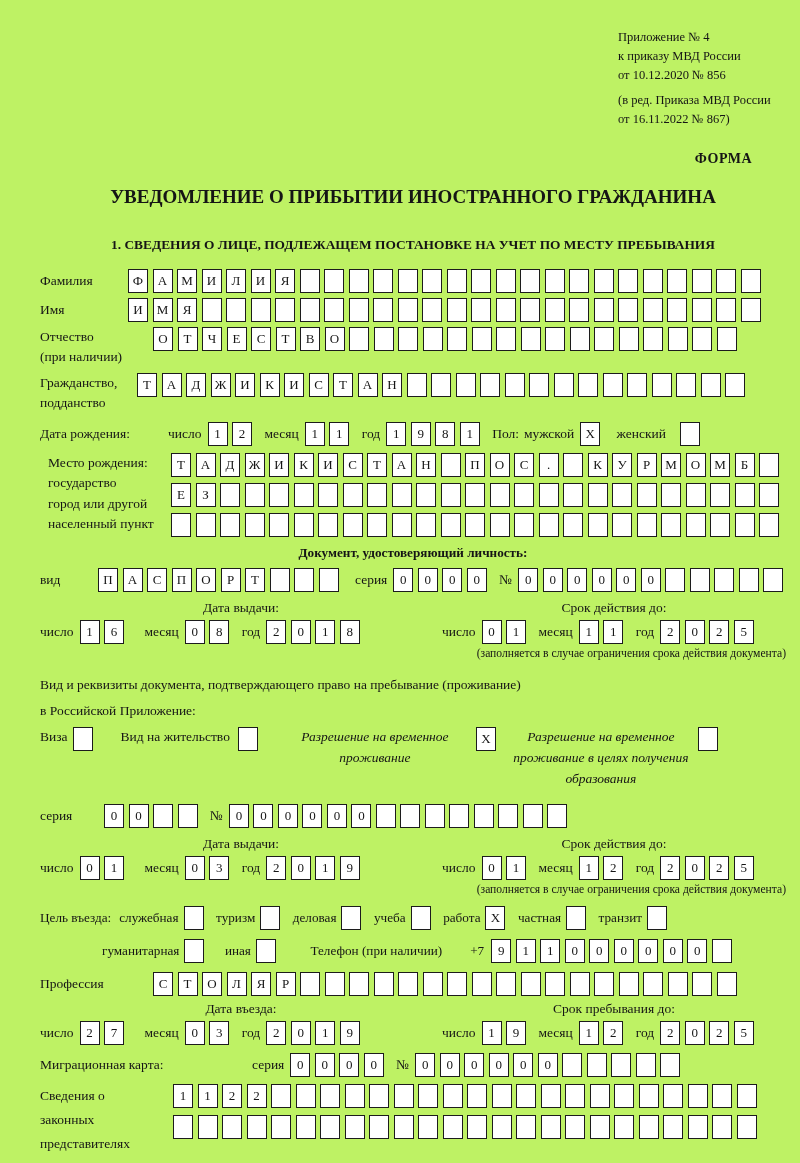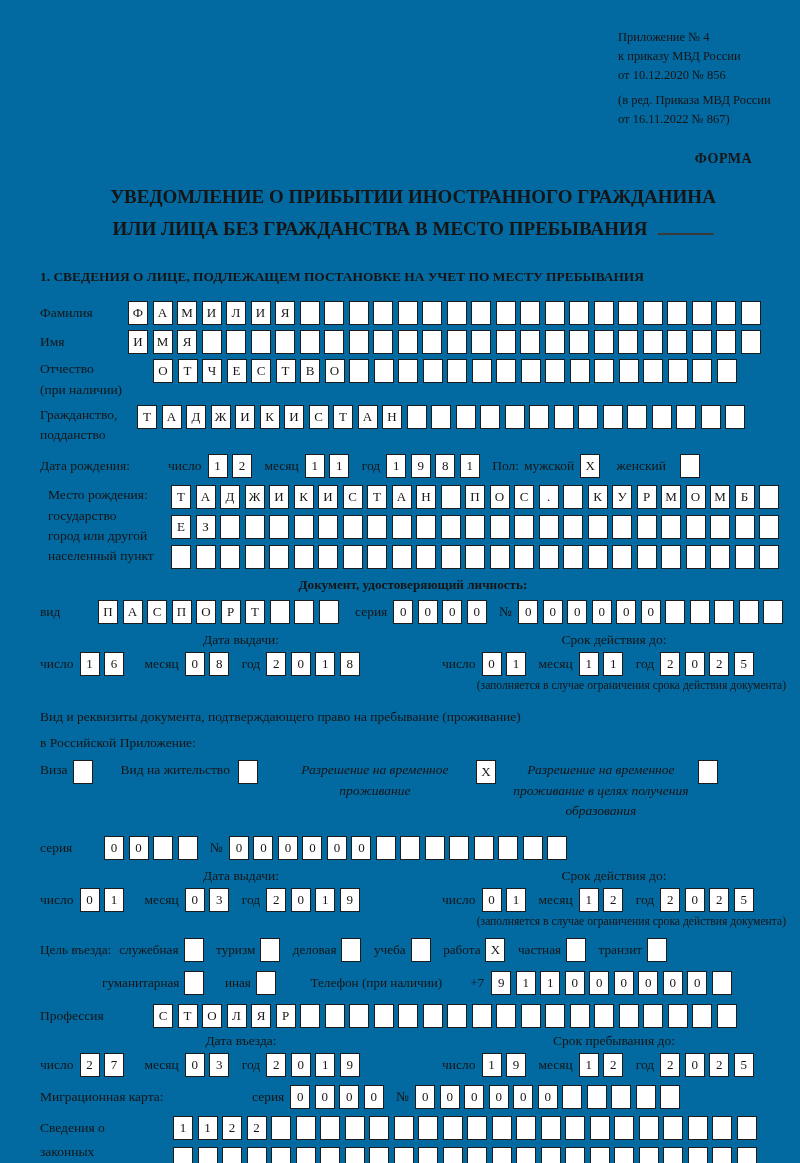--- a/index.html
+++ b/index.html
@@ -1,26 +1,26 @@
 <!DOCTYPE html>
 <html><head>
 <meta charset="utf-8">
 <style>
   html,body { margin:0; padding:0; background:#ffffff; }
   .page {
     width:800px; height:1163px; box-sizing:border-box; overflow:hidden;
-    padding:28px 14px 10px 40px; position:relative; background:#0369a1;
+    padding:28px 14px 10px 40px; position:relative; background:#bef264;
     font-family:"Liberation Serif","DejaVu Serif",serif; color:#151515; font-size:13.5px;
   }
   .annex { margin-left:578px; font-size:12.5px; line-height:1.5; }
   .annex-note { margin-top:7px; }
   .forma { text-align:right; padding-right:34px; font-weight:bold; font-size:14px; margin-top:22px; letter-spacing:.5px; }
   .title { text-align:center; font-weight:bold; font-size:19px; line-height:1.7; margin-top:14px; }
   .title-underline { display:inline-block; width:56px; height:2px; background:#3a3a3a; margin-left:10px; vertical-align:baseline; }
-  .sec-heading { font-weight:bold; font-size:13.4px; margin-top:24px; margin-bottom:16px; }
+  .sec-heading { text-align:center; font-weight:bold; font-size:13.4px; margin-top:24px; margin-bottom:16px; }
 
   .cells { display:inline-flex; flex:none; }
   .cell {
     display:inline-flex; flex:none; align-items:center; justify-content:center;
     width:20px; height:24px; box-sizing:border-box; border:1.6px solid #1c1c1c;
     margin-right:4.5px; font-size:13px; background:#fff;
   }
   .frow { display:flex; align-items:center; margin-bottom:5px; }
   .frow-top { align-items:flex-start; }
   .flabel { flex:none; }
@@ -71,23 +71,20 @@
     <div class="annex-note">
       <div>(в ред. Приказа МВД России</div>
       <div>от 16.11.2022 № 867)</div>
     </div>
   </div>
 
   <div class="forma">ФОРМА</div>
 
   <div class="title">
     <div>УВЕДОМЛЕНИЕ О ПРИБЫТИИ ИНОСТРАННОГО ГРАЖДАНИНА</div>
-    <div>
-      <span>ИЛИ ЛИЦА БЕЗ ГРАЖДАНСТВА В МЕСТО ПРЕБЫВАНИЯ</span><span class="title-underline"></span>
-    </div>
   </div>
 
   <div class="sec-heading">1. СВЕДЕНИЯ О ЛИЦЕ, ПОДЛЕЖАЩЕМ ПОСТАНОВКЕ НА УЧЕТ ПО МЕСТУ ПРЕБЫВАНИЯ</div>
 
   <div class="frow">
     <span class="flabel w88">Фамилия</span>
     <span class="cells">
         <span class="cell">Ф</span>
         <span class="cell">А</span>
         <span class="cell">М</span>

